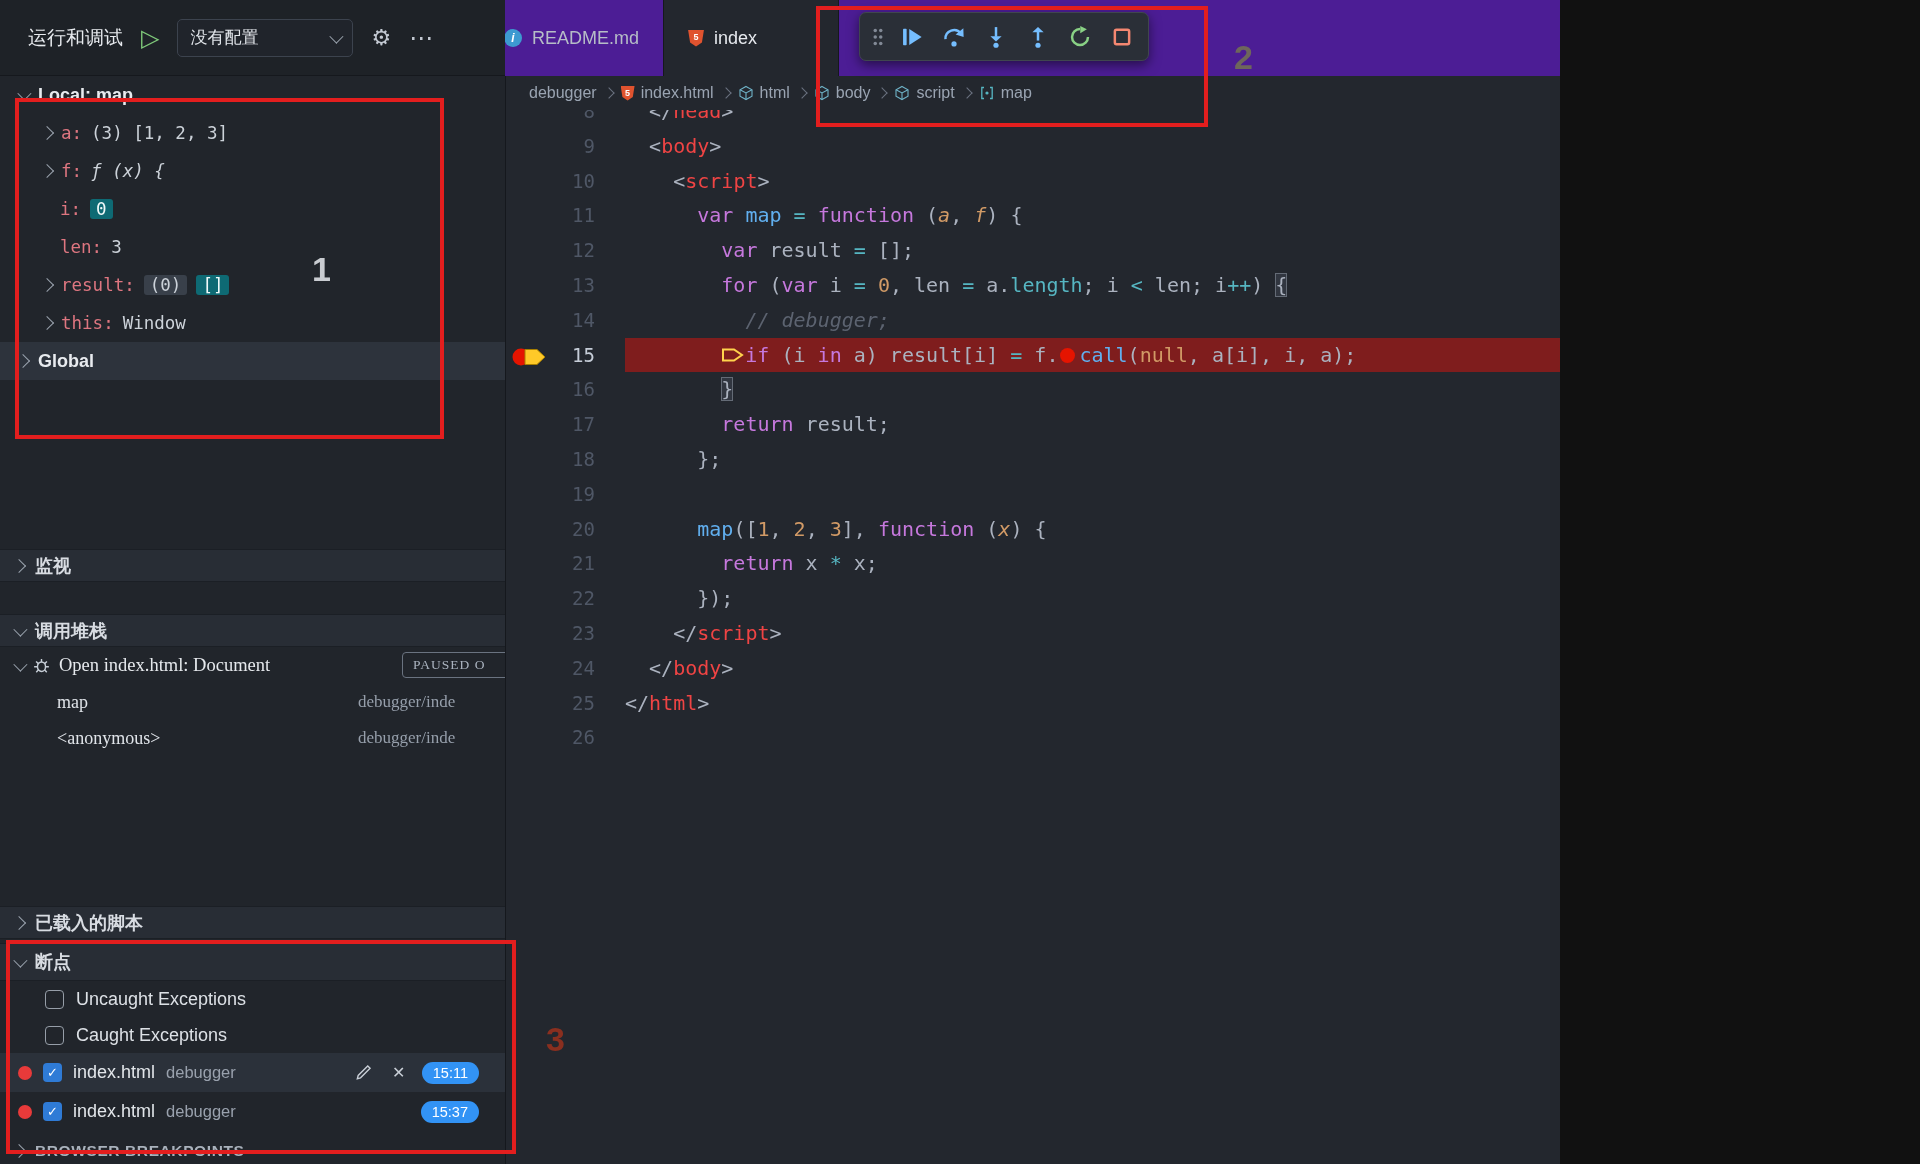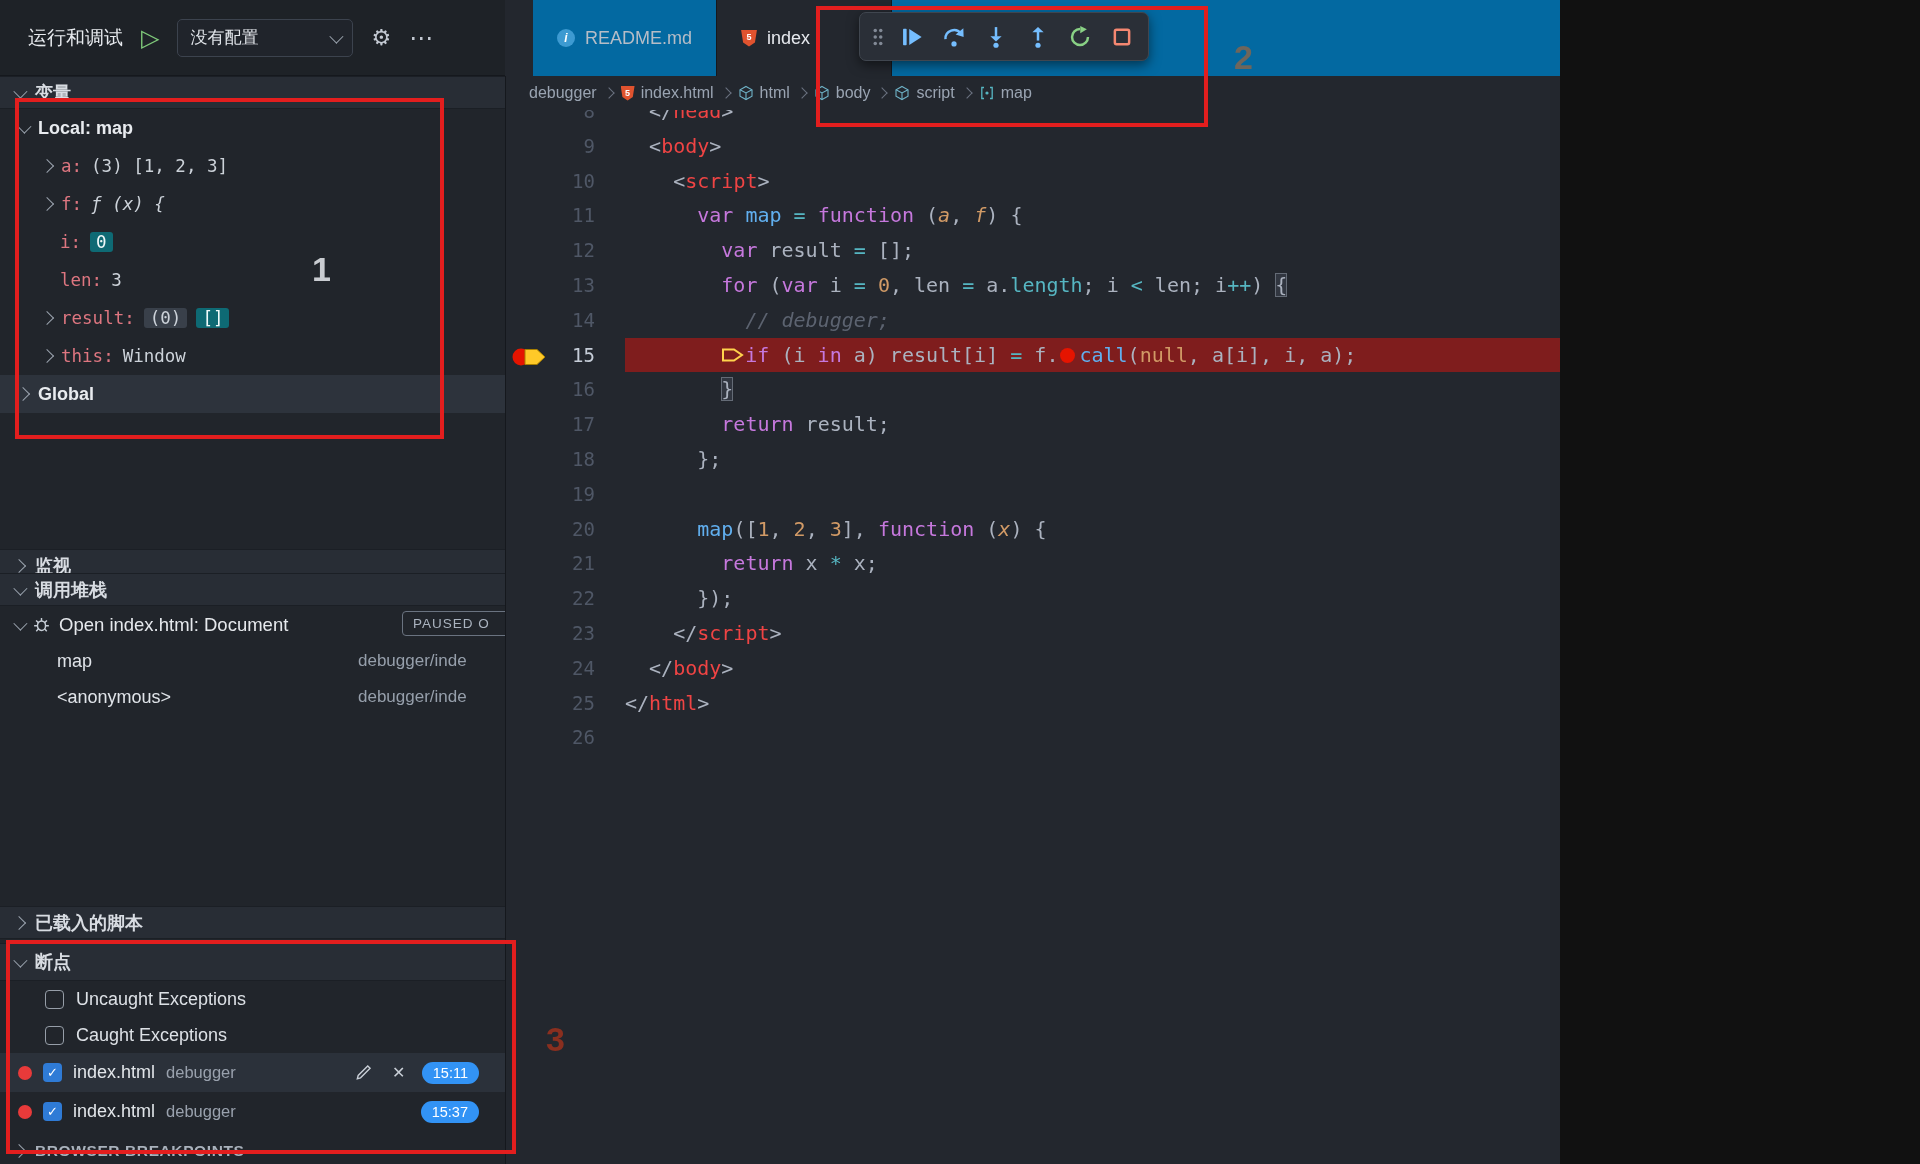--- a/index.html
+++ b/index.html
@@ -14,21 +14,21 @@
   .play-icon{color:#7fc97a;font-size:24px;line-height:1;cursor:pointer;}
   .play-icon::after{content:"▷";}
   .config-dd{width:176px;height:38px;background:#20242b;border:1px solid #3c434e;border-radius:5px;
              display:flex;align-items:center;justify-content:space-between;padding:0 12px;box-sizing:border-box;
              font-size:17px;color:#e1e5ea;cursor:pointer;}
   .gear-icon{font-size:22px;color:#c3c9d2;cursor:pointer;}
   .gear-icon::after{content:"⚙";}
   .more-icon{font-size:24px;color:#c3c9d2;cursor:pointer;letter-spacing:2px;}
   .more-icon::after{content:"⋯";}
 
-  .tabbar{position:absolute;left:533px;top:0;right:0;height:76px;background:#0369a1;
+  .tabbar{position:absolute;left:480px;top:0;right:0;height:76px;background:#4c1d95;
           border-bottom:1px solid #6d28d9;display:flex;z-index:1;}
   .tab{display:flex;align-items:center;gap:10px;padding:0 24px;height:76px;box-sizing:border-box;
        font-size:18px;color:#b6bdc7;border-right:1px solid #15181d;cursor:pointer;}
   .tab.active{background:#23272e;color:#e6e9ee;min-width:175px;}
   .info-icon{width:18px;height:18px;border-radius:50%;background:#3d9ad1;color:#fff;font-size:12px;
              font-weight:bold;display:flex;align-items:center;justify-content:center;font-style:italic;}
   .info-icon::after{content:"i";}
   .html-icon{width:16px;height:17px;background:#e0532f;
              clip-path:polygon(0 0,100% 0,87% 77%,50% 100%,13% 77%);
              display:flex;align-items:flex-start;justify-content:center;color:#fff;font-size:9px;font-weight:bold;}
@@ -58,21 +58,21 @@
 
   
   .sidebar{position:absolute;left:0;top:76px;width:505px;bottom:0;background:#21252b;
            border-right:1px solid #15181d;overflow:hidden;z-index:2;}
   .sec{position:absolute;left:0;right:0;}
   .sec-hdr{height:33px;display:flex;align-items:center;gap:11px;padding:0 14px;background:#282d35;
            border-top:1px solid #1b1f25;border-bottom:1px solid #1b1f25;color:#d8dce2;
            font-size:18px;font-weight:600;cursor:pointer;box-sizing:border-box;}
   .sec-variables{top:0;}
   .sec-watch{top:473px;}
-  .sec-callstack{top:497px;}
+  .sec-callstack{top:538px;font-family:Liberation Serif, serif;}
   .sec-loaded{top:830px;}
   .sec-breakpoints{top:867px;}
   .sec-browser{top:1060px;}
 
   .scope-row{height:38px;display:flex;align-items:center;gap:10px;padding-left:18px;
              font-size:18px;font-weight:bold;color:#e8ebef;cursor:pointer;}
   .scope-row.global{background:#2d333c;}
 
   .var-row{height:38px;display:flex;align-items:center;gap:9px;padding-left:42px;
            font-family:"DejaVu Sans Mono",monospace;font-size:17.5px;color:#ccd2d9;cursor:pointer;}
@@ -265,24 +265,20 @@
           <path d="M5 2.5 H2.8 V13.5 H5 M11 2.5 H13.2 V13.5 H11"></path>
           <circle cx="8" cy="8" r="1.6" fill="#56b6c2" stroke="none"></circle>
         </svg>
       <span>map</span>
     </span>
   </div>
 
   <div class="sidebar">
 
     <div class="sec sec-variables">
-      <div class="sec-hdr">
-        <span class="chev down"></span>
-        <span>变量</span>
-      </div>
       <div class="scope-row">
         <span class="chev down"></span>
         <span>Local: map</span>
       </div>
       <div id="var-list">
           <div class="var-row">
             <span class="chev right"></span>
             <span class="var-name">a:</span>
             <span class="vplain">(3) [1, 2, 3]</span>
           </div>

